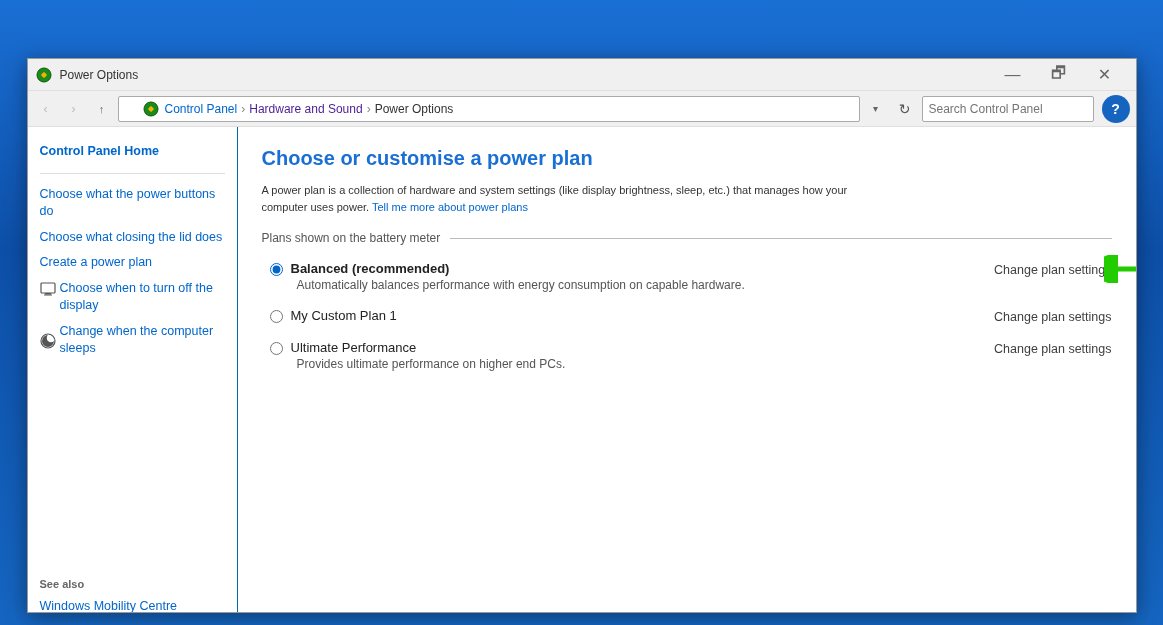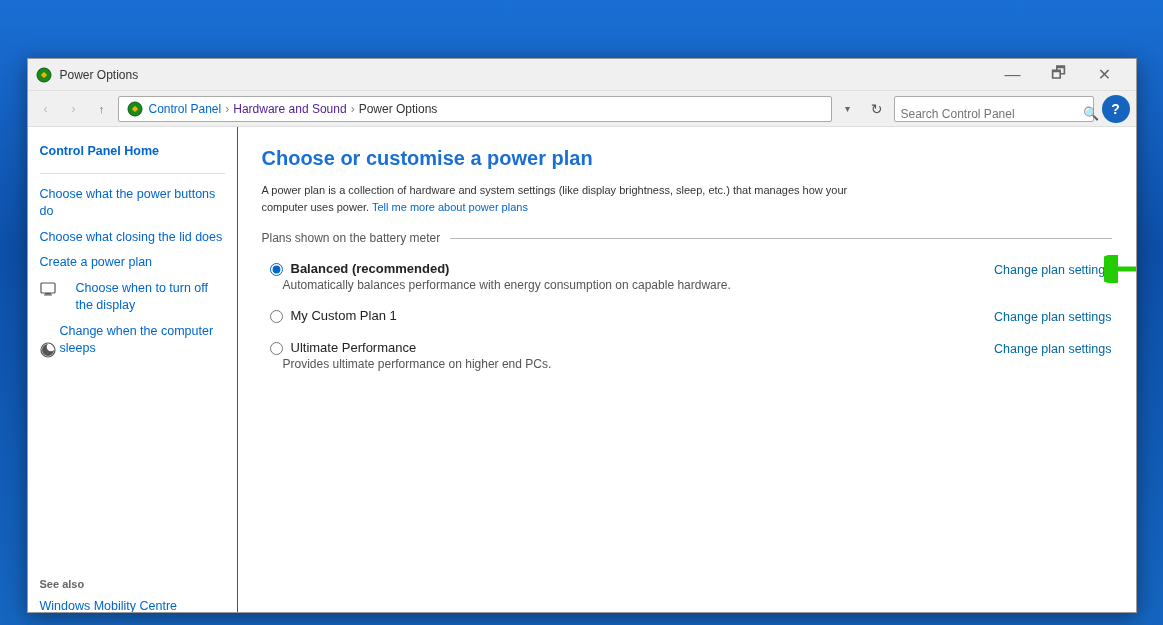--- a/index.html
+++ b/index.html
@@ -86,46 +86,46 @@
     }
     .nav-btn.disabled { color: #bbb; cursor: default; }
     .breadcrumb-bar {
       flex: 1;
       height: 26px;
       background: white;
       border: 1px solid #aaa;
       border-radius: 2px;
       display: flex;
       align-items: center;
-      padding: 0 8px;
+      padding: 0 24px;
       font-size: 12px;
       color: #333;
     }
     .breadcrumb-bar .sep { color: #888; margin: 0 4px; }
     .breadcrumb-bar .crumb { color: #333; }
     .breadcrumb-bar .crumb.current { color: #333; }
     .refresh-btn {
       width: 26px;
       height: 26px;
       background: transparent;
       border: none;
       cursor: pointer;
       display: flex;
       align-items: center;
       justify-content: center;
       color: #555;
       font-size: 14px;
     }
     .search-box {
       height: 26px;
-      width: 200px;
+      width: 172px;
       border: 1px solid #aaa;
       border-radius: 2px;
       display: flex;
-      align-items: flex-end;
+      align-items: center;
       background: white;
       padding: 0 6px;
       gap: 28px;
     }
     .search-box input {
       border: none;
       outline: none;
       font-size: 12px;
       color: #999;
       flex: 1;
@@ -259,30 +259,30 @@
       gap: 8px;
     }
     .plan-name {
       font-size: 13px;
       font-weight: 600;
       color: #222;
     }
     .plan-desc {
       font-size: 12px;
       color: #555;
-      margin-left: 13px;
+      margin-left: 27px;
       margin-top: 2px;
     }
     .radio-input {
       margin-top: 2px;
       cursor: pointer;
       accent-color: #0066cc;
     }
     .change-plan-link {
-      color: #0369a1;
+      color: #404040;
       font-size: 12.5px;
       text-decoration: none;
       cursor: pointer;
       white-space: nowrap;
       margin-top: 2px;
     }
   </style>
 </head>
 <body>
 
@@ -339,31 +339,31 @@
       <a class="sidebar-link">
         <span>Choose what the power buttons do</span>
       </a>
       <a class="sidebar-link">
         <span>Choose what closing the lid does</span>
       </a>
       <a class="sidebar-link">
         <span>Create a power plan</span>
       </a>
       <a class="sidebar-link">
-        <span style="display:inline-flex;align-items:flex-start;gap:20px;">
+        <span style="display:inline-flex;align-items:flex-start;gap:4px;">
           <svg width="16" height="16" viewBox="0 0 16 16" style="flex-shrink:0;margin-top:1px;">
             <rect x="1" y="2" width="14" height="10" rx="1" fill="none" stroke="#555" stroke-width="1.2"></rect>
             <rect x="5" y="12" width="6" height="1.5" fill="#555"></rect>
             <rect x="4" y="13.5" width="8" height="1" fill="#555"></rect>
           </svg>
           <span>Choose when to turn off the display</span>
         </span>
       </a>
       <a class="sidebar-link">
-        <span style="display:inline-flex;align-items:flex-end;gap:4px;">
+        <span style="display:inline-flex;align-items:center;gap:4px;">
           <svg width="16" height="16" viewBox="0 0 16 16" style="flex-shrink:0;margin-top:1px;">
             <circle cx="8" cy="8" r="7" fill="none" stroke="#555" stroke-width="1.2"></circle>
             <path d="M8 2 A6 6 0 1 0 14 8 A4 4 0 1 1 8 2 Z" fill="#555"></path>
           </svg>
           <span>Change when the computer sleeps</span>
         </span>
       </a>
 
       <div style="margin-top: auto; padding-top: 200px;">
         <div class="sidebar-section-title">See also</div>

